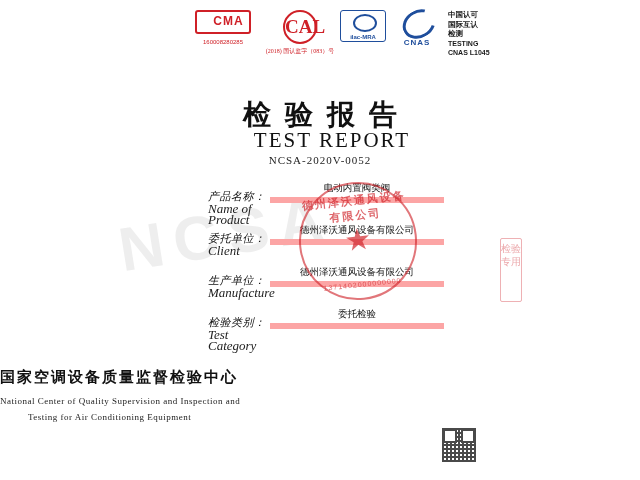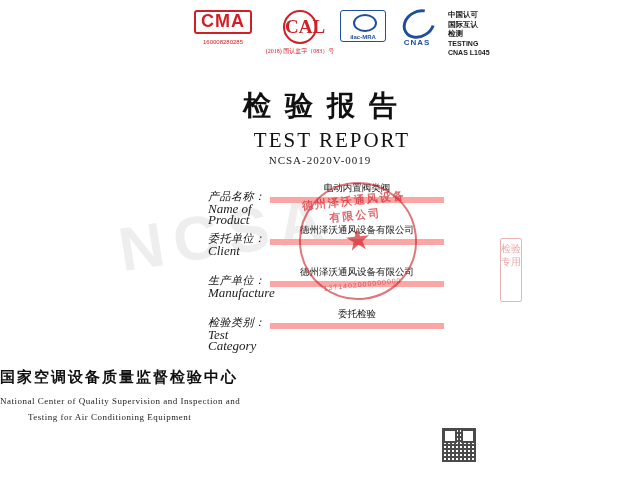--- a/index.html
+++ b/index.html
@@ -38,25 +38,25 @@
   }
 
   
   .cma {
     width: 74px;
   }
   .cma-mark {
     display: inline-block;
     border: 2px solid #cf2027;
     border-radius: 3px;
-    padding: 1px 5px 2px 5px;
+    padding: 1px 5px 2px 16px;
     color: #cf2027;
     font-family: "Liberation Sans", sans-serif;
     font-weight: bold;
-    font-size: 18px;
+    font-size: 12px;
     letter-spacing: 1px;
     line-height: 17px;
   }
   .cma-num {
     margin-top: 4px;
     color: #cf2027;
     font-family: "Liberation Sans", sans-serif;
     font-size: 6px;
     letter-spacing: 0px;
     line-height: 8px;
@@ -160,21 +160,21 @@
   }
   .cnas-info .cn {
     font-family: Liberation Sans, sans-serif;
     font-size: 7.5px;
     letter-spacing: 0px;
   }
 
   
   .title-cn {
     position: absolute;
-    top: 87px;
+    top: 96px;
     left: 0;
     width: 100%;
     text-align: center;
     font-family: "Liberation Serif", serif;
     font-size: 28px;
     font-weight: bold;
     letter-spacing: 14px;
     text-indent: 14px;
     color: #111111;
   }
@@ -417,21 +417,21 @@
       <div>TESTING</div>
       <div>CNAS L1045</div>
     </div>
 
   </div>
 
   <div class="watermark">NCSA</div>
 
   <div class="title-cn">检验报告</div>
   <div class="title-en">TEST REPORT</div>
-  <div class="report-no">NCSA-2020V-0019</div>
+  <div class="report-no">NCSA-2020V-0052</div>
 
   <div class="fields">
 
     <div class="field-row">
       <div class="field-label">
         <span class="cn">产品名称：</span>
         <span class="en">Name of Product</span>
       </div>
       <div class="field-value">电动内置阀类阀</div>
     </div>

